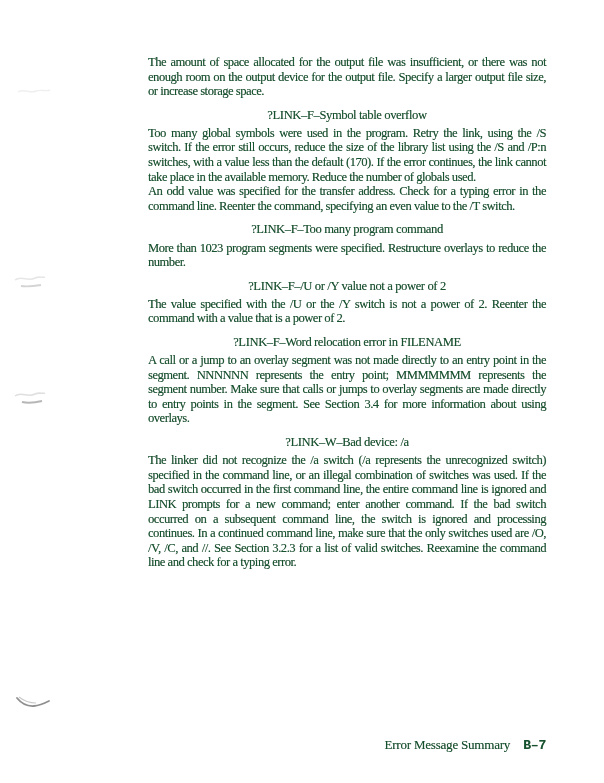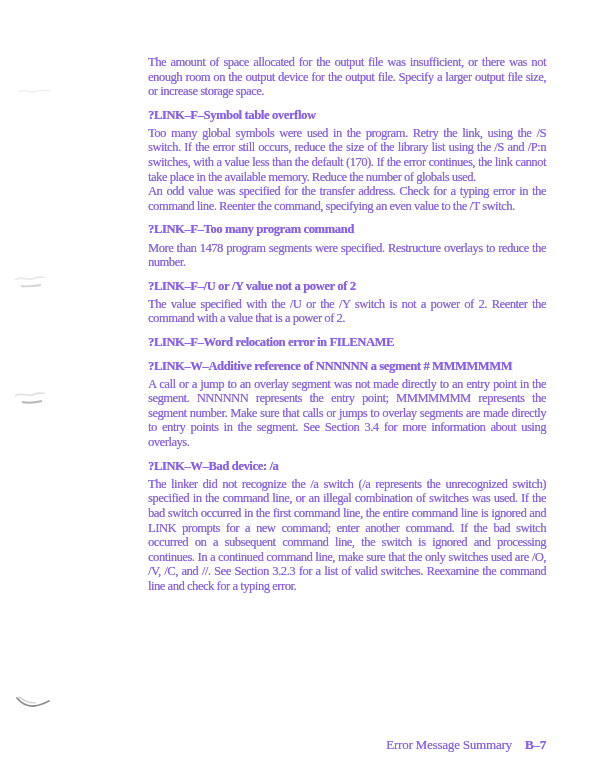--- a/index.html
+++ b/index.html
@@ -7,54 +7,56 @@
     padding: 0;
     background: #ffffff;
   }
   .page {
     position: relative;
     width: 604px;
     height: 783px;
     background: #ffffff;
     overflow: hidden;
     font-family: "Liberation Serif", "DejaVu Serif", serif;
-    color: #8b5cf6;
+    color: #14532d;
     text-shadow: 0.2px 0.2px 0.35px rgba(60,60,60,0.5);
   }
   .content {
     position: absolute;
     left: 148px;
     top: 55px;
     width: 398px;
   }
   .content p.body {
     margin: 0;
     font-size: 12.5px;
     line-height: 14.6px;
     letter-spacing: -0.45px;
     text-align: justify;
   }
   .content h2.msg {
     margin: 9px 0 3.5px 0;
     font-size: 12.5px;
-    font-weight: bold;
+    font-weight: normal;
     letter-spacing: -0.35px;
     line-height: 14.6px;
+    text-align: center;
   }
   .footer {
     position: absolute;
     top: 737px;
     right: 58px;
     font-size: 13px;
     letter-spacing: -0.2px;
     white-space: nowrap;
   }
   .footer .pagenum {
     font-weight: bold;
     margin-left: 13px;
+    font-family: Liberation Mono, monospace;
   }
   .smudge {
     position: absolute;
     pointer-events: none;
   }
   .smudge-1 { left: 16px; top: 85px;  opacity: 0.55; }
   .smudge-2 { left: 13px; top: 272px; opacity: 0.7; }
   .smudge-3 { left: 13px; top: 388px; opacity: 0.8; }
   .smudge-4 { left: 15px; top: 693px; opacity: 1; }
 </style>
@@ -89,34 +91,33 @@
       <h2 class="msg">?LINK–F–Symbol table overflow</h2>
       <p class="body">Too many global symbols were used in the program. Retry the link, using the /S switch. If the error still occurs, reduce the size of the library list using the /S and /P:n switches, with a value less than the default (170). If the error continues, the link cannot take place in the available memory. Reduce the number of globals used.</p>
     </section>
 
     <section>
       <p class="body">An odd value was specified for the transfer address. Check for a typing error in the command line. Reenter the command, specifying an even value to the /T switch.</p>
     </section>
 
     <section>
       <h2 class="msg">?LINK–F–Too many program command</h2>
-      <p class="body">More than 1478 program segments were specified. Restructure overlays to reduce the number.</p>
+      <p class="body">More than 1023 program segments were specified. Restructure overlays to reduce the number.</p>
     </section>
 
     <section>
       <h2 class="msg">?LINK–F–/U or /Y value not a power of 2</h2>
       <p class="body">The value specified with the /U or the /Y switch is not a power of 2. Reenter the command with a value that is a power of 2.</p>
     </section>
 
     <section>
       <h2 class="msg">?LINK–F–Word relocation error in FILENAME</h2>
     </section>
 
     <section>
-      <h2 class="msg">?LINK–W–Additive reference of NNNNNN a segment # MMMMMMM</h2>
       <p class="body">A call or a jump to an overlay segment was not made directly to an entry point in the segment. NNNNNN represents the entry point; MMMMMMM represents the segment number. Make sure that calls or jumps to overlay segments are made directly to entry points in the segment. See Section 3.4 for more information about using overlays.</p>
     </section>
 
     <section>
       <h2 class="msg">?LINK–W–Bad device: /a</h2>
       <p class="body">The linker did not recognize the /a switch (/a represents the unrecognized switch) specified in the command line, or an illegal combination of switches was used. If the bad switch occurred in the first command line, the entire command line is ignored and LINK prompts for a new command; enter another command. If the bad switch occurred on a subsequent command line, the switch is ignored and processing continues. In a continued command line, make sure that the only switches used are /O, /V, /C, and //. See Section 3.2.3 for a list of valid switches. Reexamine the command line and check for a typing error.</p>
     </section>
 
   </main>
 

